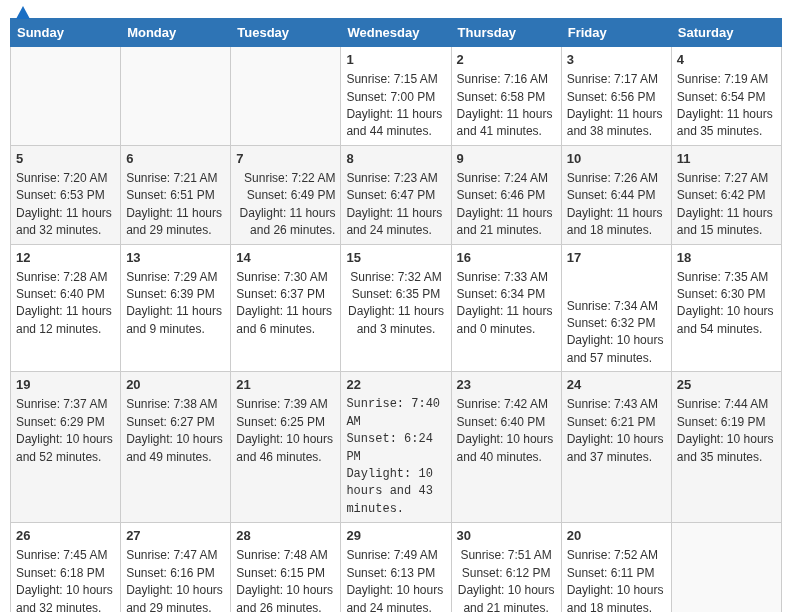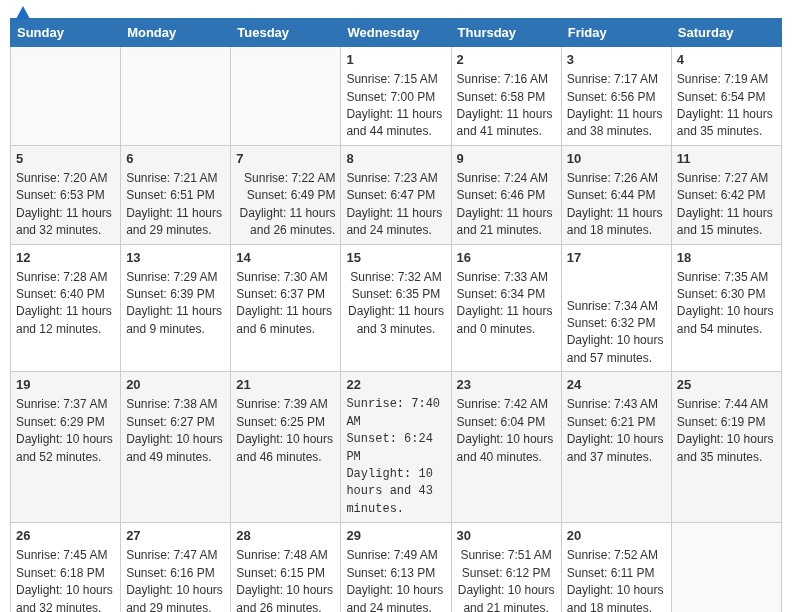--- a/index.html
+++ b/index.html
@@ -255,21 +255,21 @@
         </td>
         <td>
           <span class="day-number">22</span>
           <div class="day-info" style="white-space: pre-line; font-family: Liberation Mono, monospace;">Sunrise: 7:40 AM
 Sunset: 6:24 PM
 Daylight: 10 hours and 43 minutes.</div>
         </td>
         <td>
           <span class="day-number">23</span>
           <div class="day-info" style="white-space: pre-line;">Sunrise: 7:42 AM
-Sunset: 6:04 PM
+Sunset: 6:40 PM
 Daylight: 10 hours and 40 minutes.</div>
         </td>
         <td>
           <span class="day-number">24</span>
           <div class="day-info" style="white-space: pre-line;">Sunrise: 7:43 AM
 Sunset: 6:21 PM
 Daylight: 10 hours and 37 minutes.</div>
         </td>
         <td>
           <span class="day-number">25</span>

